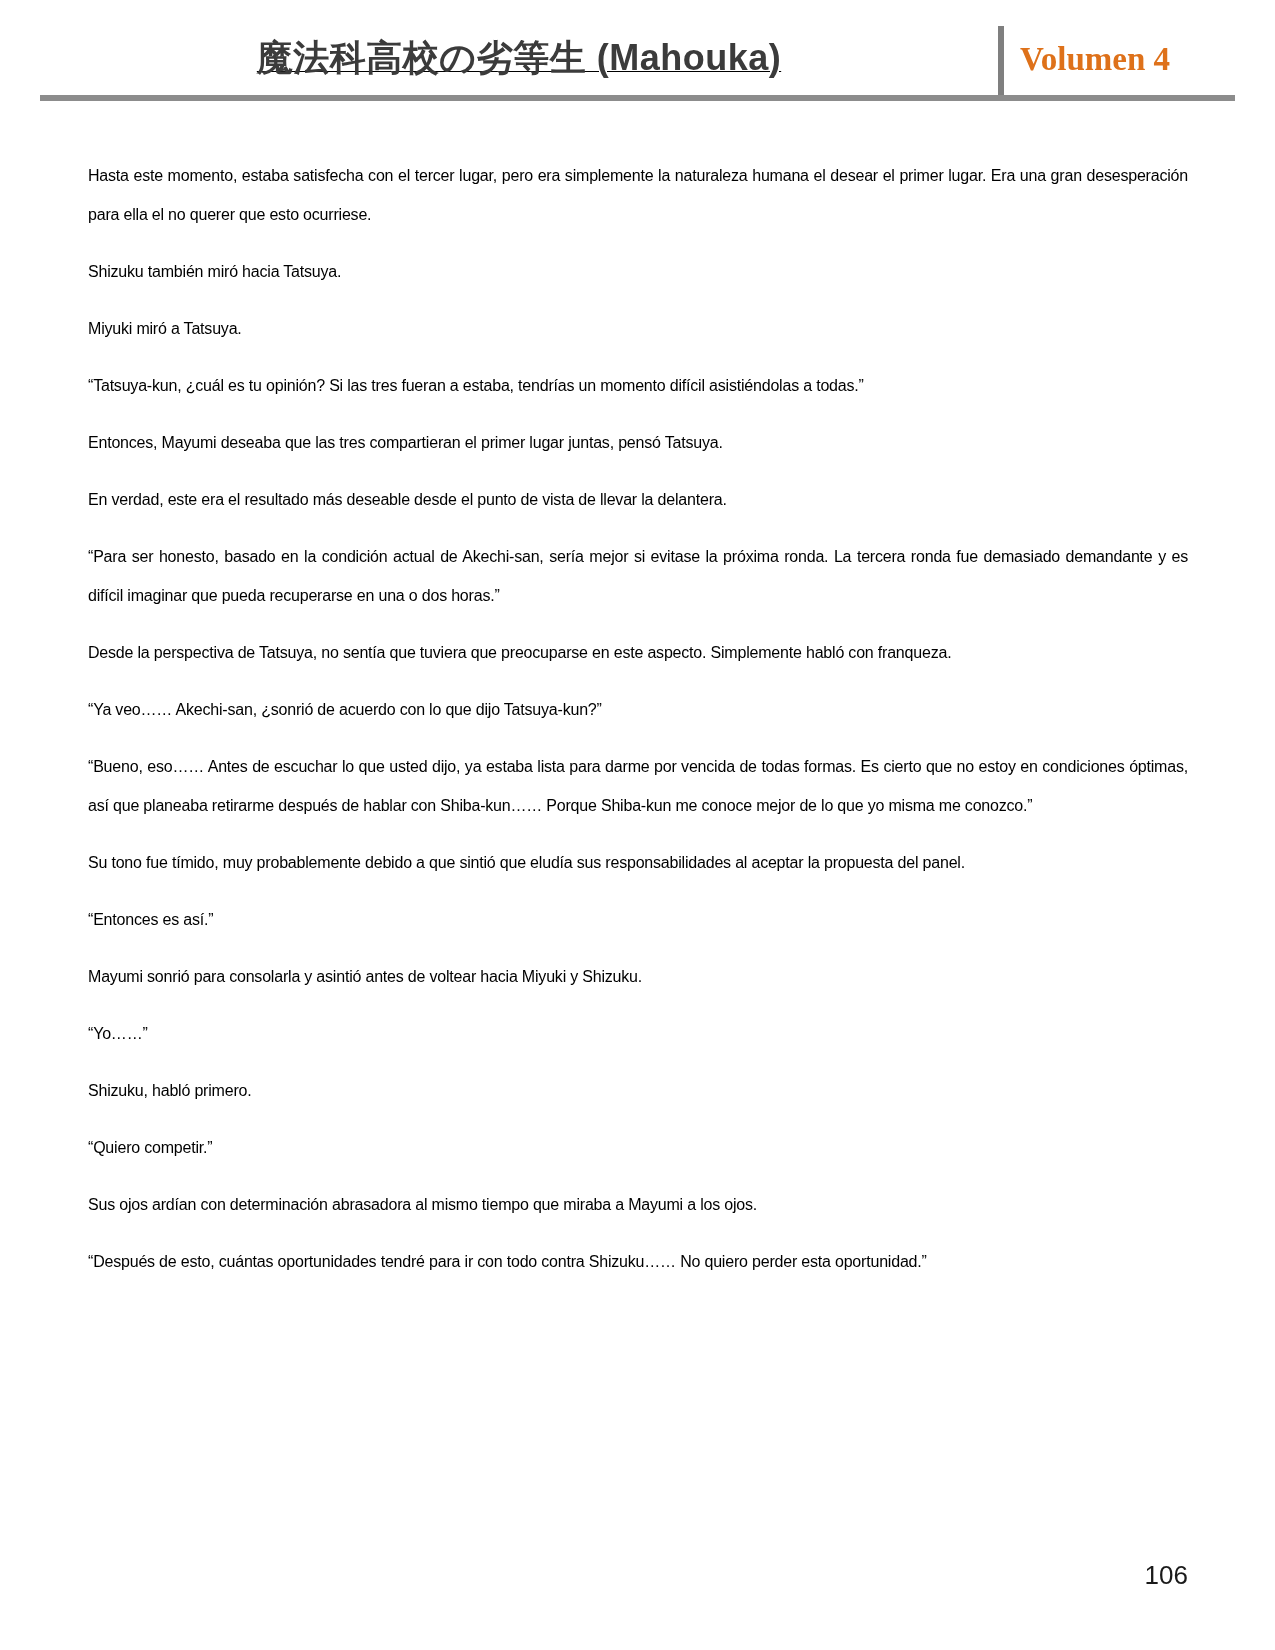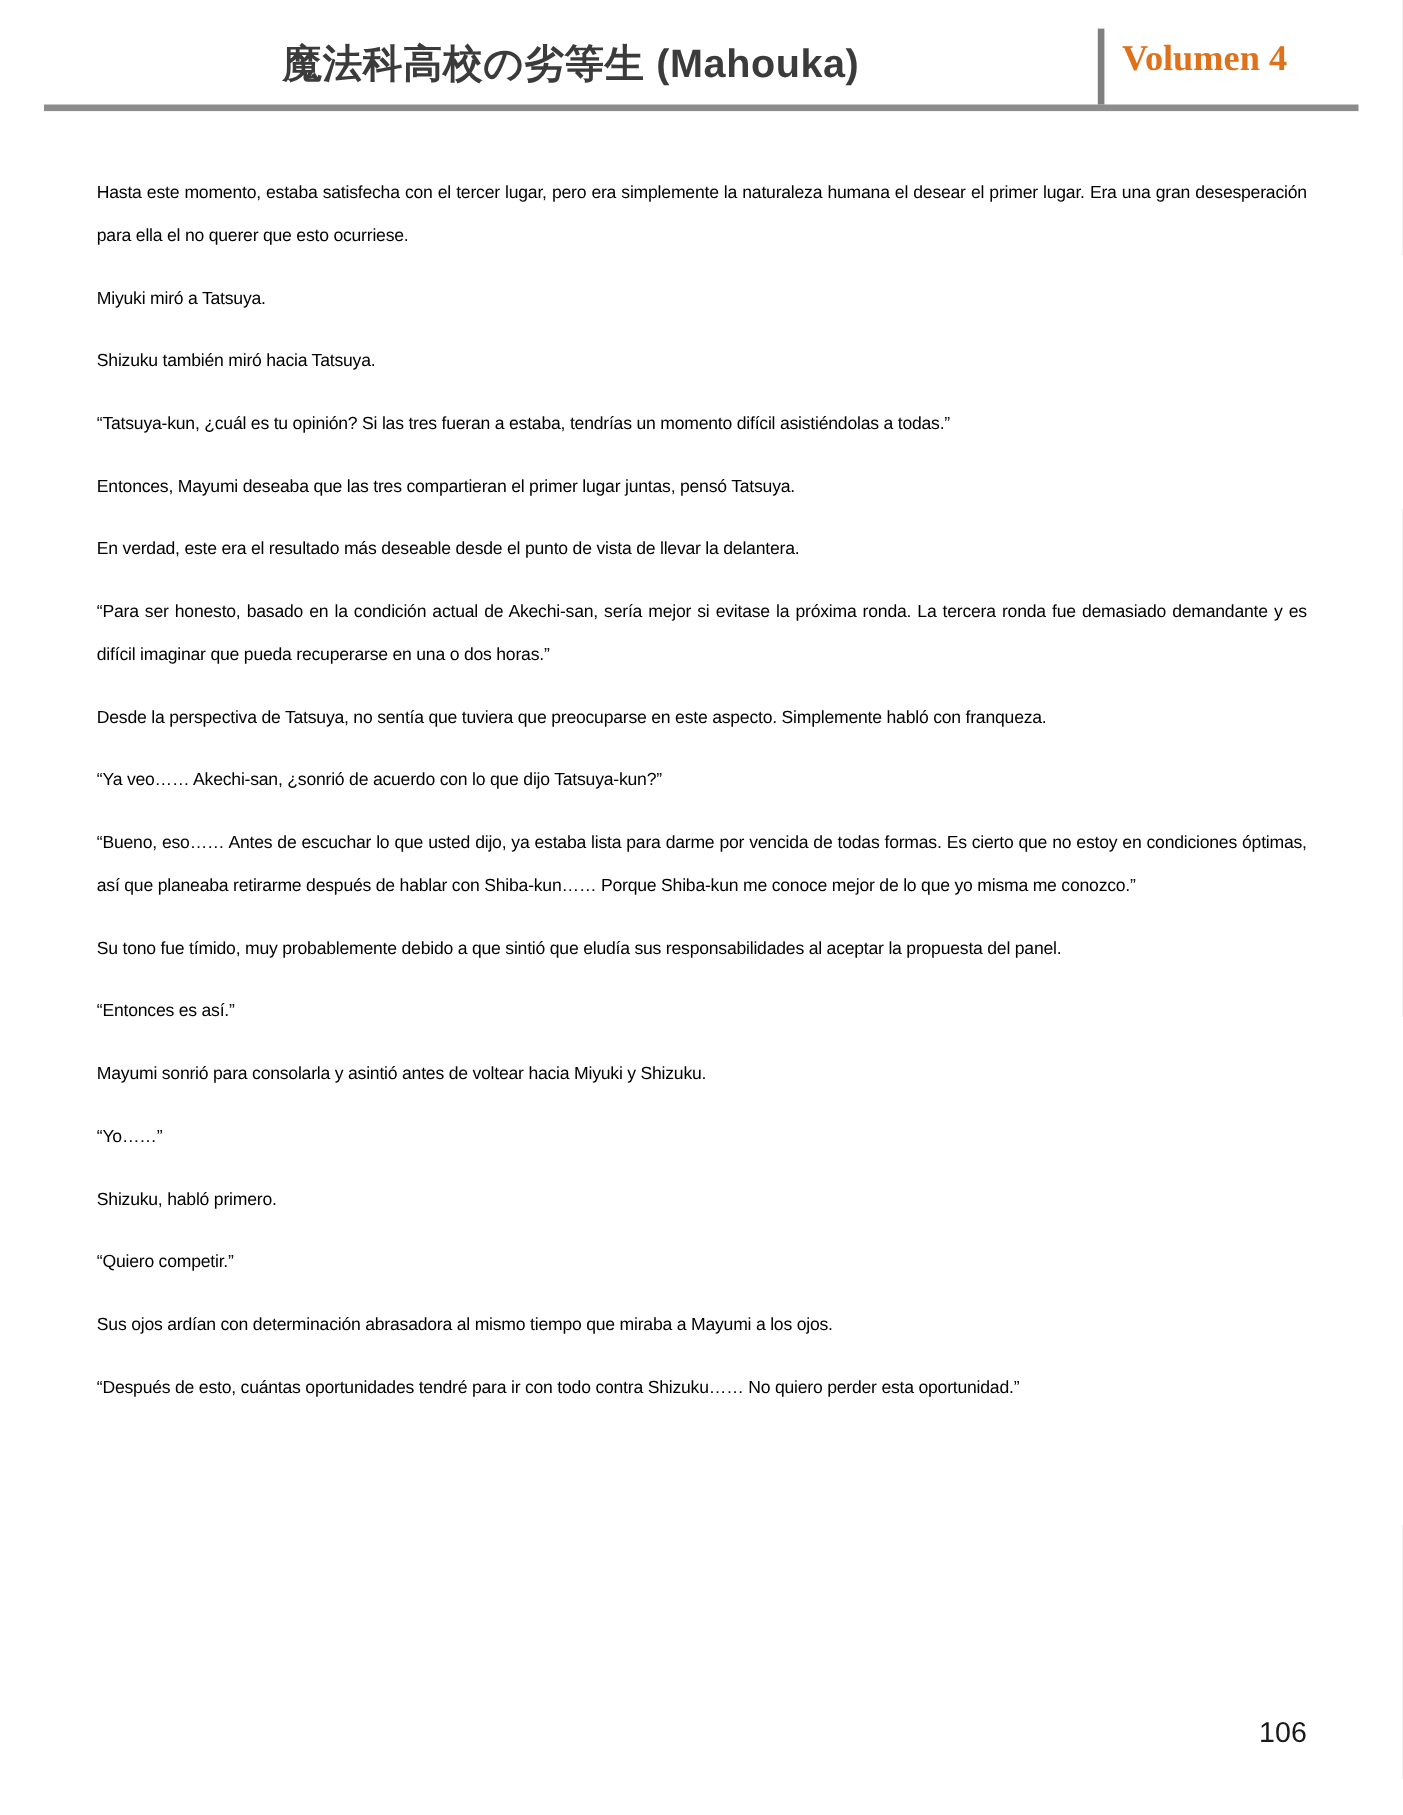--- a/index.html
+++ b/index.html
@@ -21,34 +21,35 @@
     left: 40px;
     width: 1195px;
     display: flex;
     align-items: stretch;
     border-bottom: 6px solid #8c8c8c;
   }
   .header-left {
     width: 958px;
     text-align: center;
     padding: 8px 0 12px 0;
+    text-decoration: underline;
   }
   .page-title {
     font-size: 36px;
     font-weight: bold;
     color: #3b3b3b;
     letter-spacing: 0.5px;
     white-space: nowrap;
   }
   .header-right {
     flex: 1;
     border-left: 6px solid #7f7f7f;
     padding: 10px 0 12px 16px;
     display: flex;
-    align-items: flex-start;
+    align-items: center;
   }
   .volume-label {
     font-family: "Liberation Serif", serif;
     font-weight: bold;
     font-size: 33px;
     color: #de711a;
     white-space: nowrap;
   }
 
   
@@ -82,22 +83,22 @@
     <div class="header-left">
       <span class="page-title">魔法科高校の劣等生 (Mahouka)</span>
     </div>
     <div class="header-right">
       <span class="volume-label">Volumen 4</span>
     </div>
   </div>
 
   <div class="content">
     <p>Hasta este momento, estaba satisfecha con el tercer lugar, pero era simplemente la naturaleza humana el desear el primer lugar. Era una gran desesperación para ella el no querer que esto ocurriese.</p>
+    <p>Shizuku también miró hacia Tatsuya.</p>
     <p>Miyuki miró a Tatsuya.</p>
-    <p>Shizuku también miró hacia Tatsuya.</p>
     <p>“Tatsuya-kun, ¿cuál es tu opinión? Si las tres fueran a estaba, tendrías un momento difícil asistiéndolas a todas.”</p>
     <p>Entonces, Mayumi deseaba que las tres compartieran el primer lugar juntas, pensó Tatsuya.</p>
     <p>En verdad, este era el resultado más deseable desde el punto de vista de llevar la delantera.</p>
     <p>“Para ser honesto, basado en la condición actual de Akechi-san, sería mejor si evitase la próxima ronda. La tercera ronda fue demasiado demandante y es difícil imaginar que pueda recuperarse en una o dos horas.”</p>
     <p>Desde la perspectiva de Tatsuya, no sentía que tuviera que preocuparse en este aspecto. Simplemente habló con franqueza.</p>
     <p>“Ya veo…… Akechi-san, ¿sonrió de acuerdo con lo que dijo Tatsuya-kun?”</p>
     <p>“Bueno, eso…… Antes de escuchar lo que usted dijo, ya estaba lista para darme por vencida de todas formas. Es cierto que no estoy en condiciones óptimas, así que planeaba retirarme después de hablar con Shiba-kun…… Porque Shiba-kun me conoce mejor de lo que yo misma me conozco.”</p>
     <p>Su tono fue tímido, muy probablemente debido a que sintió que eludía sus responsabilidades al aceptar la propuesta del panel.</p>
     <p>“Entonces es así.”</p>
     <p>Mayumi sonrió para consolarla y asintió antes de voltear hacia Miyuki y Shizuku.</p>

